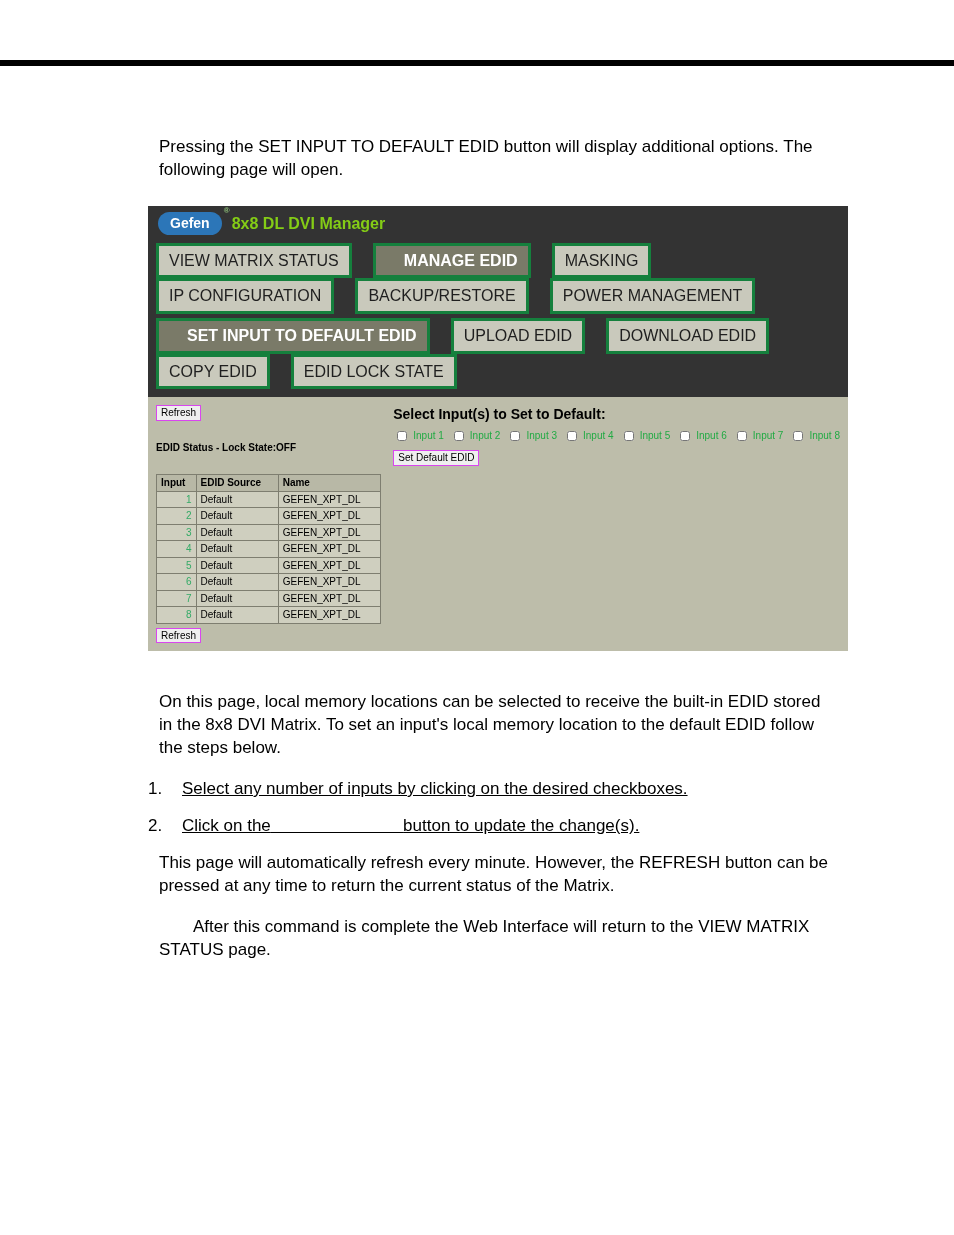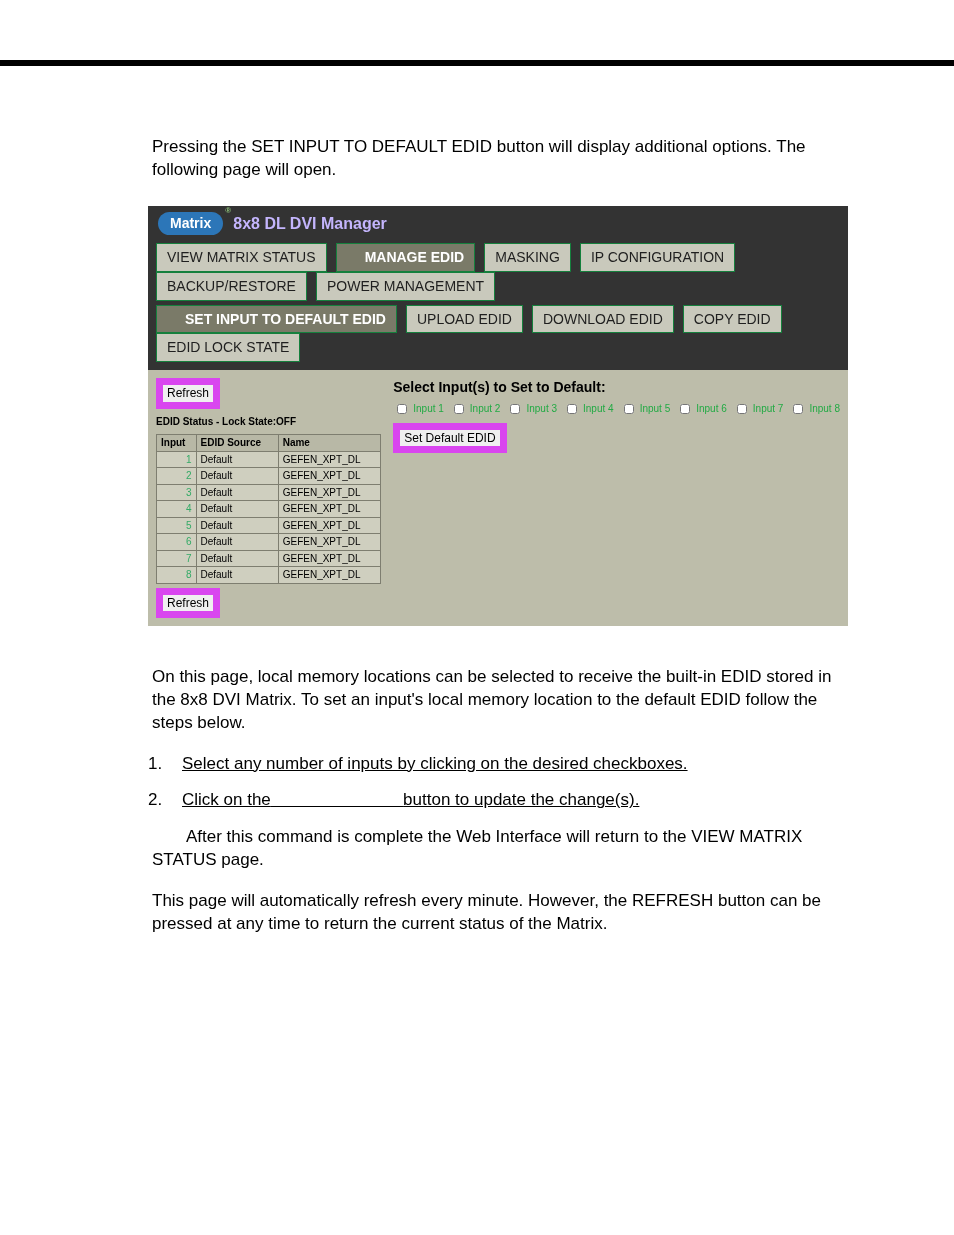--- a/index.html
+++ b/index.html
@@ -13,21 +13,21 @@
   .thick-rule {
     height: 6px;
     background: #000;
     margin: 60px 0 0 0;
   }
   .page-body {
     padding: 70px 118px 60px 148px;
     font-size: 17px;
     line-height: 1.35;
   }
-  .para { margin: 0 0 18px 4px; }
+  .para { margin: 0 0 18px 11px; }
 
   
   .app {
     width: 700px;
     background: #333;
     margin: 24px 0 40px 0;
     font-size: 11px;
     color: #000;
   }
   .app-header {
@@ -51,28 +51,28 @@
     content: "®";
     font-size: 8px;
     color:#8fc27a;
     position: absolute;
     top: -6px;
     right: -8px;
   }
   .app-title {
     font-weight: bold;
     font-size: 16px;
-    color: #c4b5fd;
+    color: #84cc16;
   }
   .tablike {
     display: inline-block;
     padding: 4px 10px;
-    font-size: 14px;
-    margin-right: 6px;
-    border: 1px solid #15803d;
+    font-size: 16px;
+    margin-right: 18px;
+    border: 3px solid #15803d;
     background: #c9c9bc;
     color: #1f1f1f;
   }
   .tablike.active {
     background: #7a7a68;
     color: #fff;
     font-weight: bold;
     padding-left: 28px;
   }
   .tab-row { padding: 4px 8px 2px 8px; }
@@ -80,31 +80,31 @@
 
   .app-body {
     background: #bdbdaa;
     padding: 8px;
     display: flex;
     gap: 12px;
   }
   .left-col { width: 230px; }
   .right-col { flex: 1; }
   .mini-btn {
-    font-size: 12px;
+    font-size: 10px;
     background: #efefef;
-    border: 7px solid #d946ef;
+    border: 1px solid #d946ef;
     padding: 0 4px;
     display: inline-block;
     cursor: default;
   }
   .status-line {
     font-size: 10px;
     font-weight: bold;
-    margin: 6px 0;
+    margin: 20px 0;
   }
   table.edid {
     border-collapse: collapse;
     width: 100%;
     font-size: 10px;
     background: #cfcfbf;
   }
   table.edid th, table.edid td {
     border: 1px solid #7e7e70;
     padding: 1px 4px;
@@ -148,21 +148,21 @@
 <body>
 
 <div class="thick-rule"></div>
 
 <div class="page-body">
 
   <p class="para">Pressing the SET INPUT TO DEFAULT EDID button will display additional options. The following page will open.</p>
 
   <div class="app">
     <div class="app-header">
-      <span class="logo-pill">Matrix</span>
+      <span class="logo-pill">Gefen</span>
       <span class="app-title">8x8 DL DVI Manager</span>
     </div>
 
     <div class="tab-row">
       <span class="tablike">VIEW MATRIX STATUS</span>
       <span class="tablike active">MANAGE EDID</span>
       <span class="tablike">MASKING</span>
       <span class="tablike">IP CONFIGURATION</span>
       <span class="tablike">BACKUP/RESTORE</span>
       <span class="tablike">POWER MANAGEMENT</span>
@@ -284,17 +284,17 @@
 
   <div class="step">
     <span class="step-num">2.</span>
     <span class="step-txt">
       <span>Click on the</span>
       &nbsp;&nbsp;&nbsp;&nbsp;&nbsp;&nbsp;&nbsp;&nbsp;&nbsp;&nbsp;&nbsp;&nbsp;&nbsp;&nbsp;&nbsp;&nbsp;&nbsp;&nbsp;&nbsp;&nbsp;&nbsp;&nbsp;&nbsp;&nbsp;&nbsp;&nbsp;
       <span>button to update the change(s).</span>
     </span>
   </div>
 
+  <p class="para">This page will automatically refresh every minute.  However, the  REFRESH button can be pressed at any time to return the current status of the Matrix.</p>
+
   <p class="para" style="text-indent:34px;">After this command is complete the Web Interface will return to the VIEW MATRIX STATUS page.</p>
 
-  <p class="para">This page will automatically refresh every minute.  However, the  REFRESH button can be pressed at any time to return the current status of the Matrix.</p>
-
 </div>
 
 </body></html>

